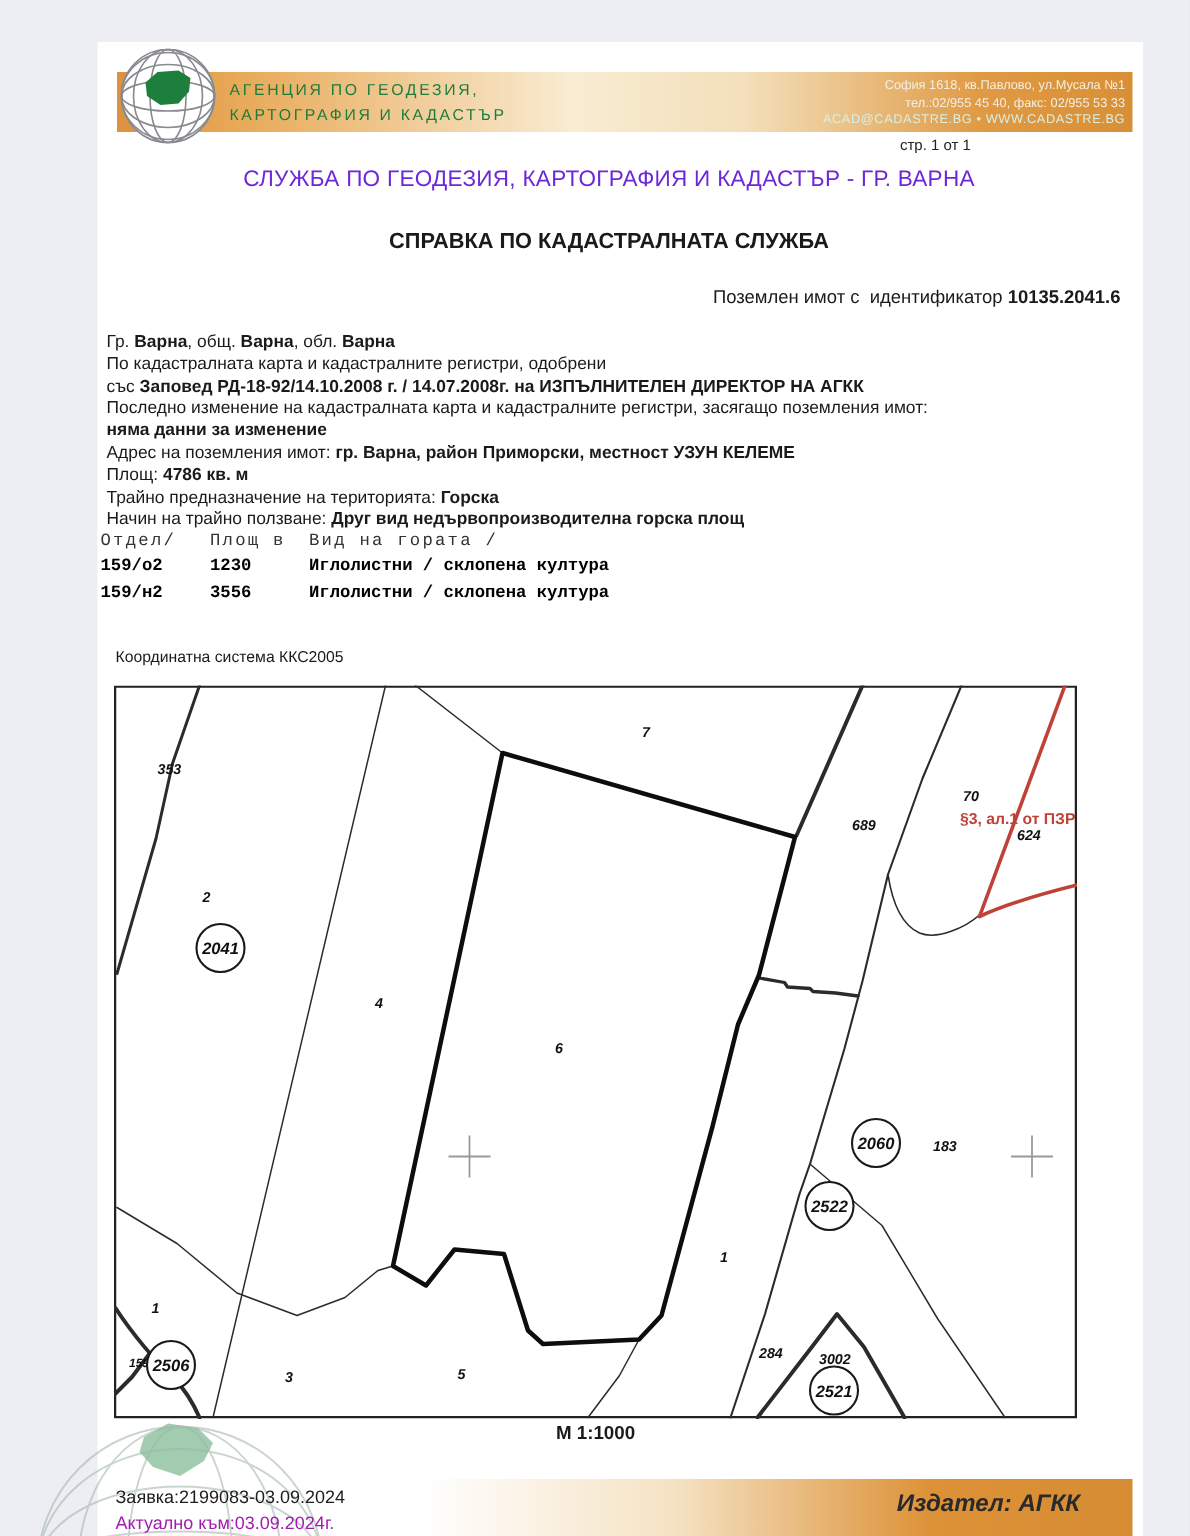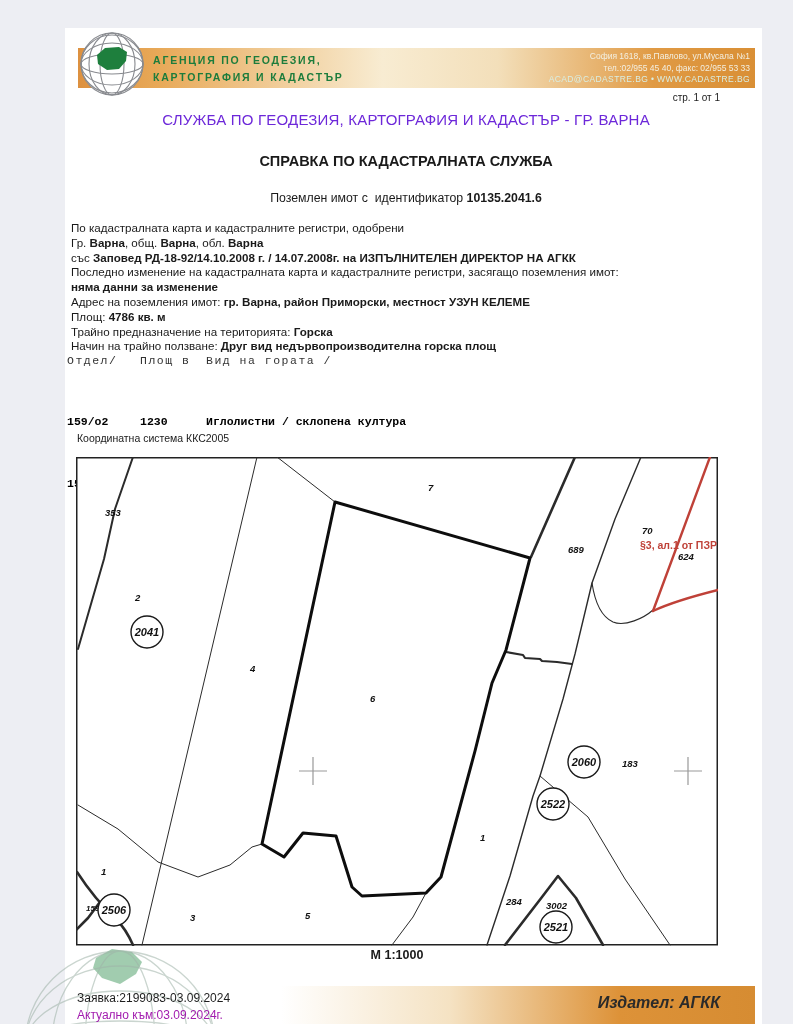--- a/index.html
+++ b/index.html
@@ -2,34 +2,34 @@
 <html><head>
 <meta charset="utf-8">
 <style>
   html,body{margin:0;padding:0;background:#dfe1e8;}
   .page{position:relative;width:793px;height:1024px;background:#edeef3;overflow:hidden;
         font-family:"Liberation Sans",sans-serif;color:#1a1a1a;}
   .abs{position:absolute;}
   .paper{left:65px;top:28px;width:697px;height:996px;background:#ffffff;}
   .band{left:78px;top:48px;width:677px;height:40px;
         background:linear-gradient(90deg,#dd9140 0%,#e8a958 12%,#f8ecd2 45%,#f3dfba 62%,#e09a44 85%,#d98f35 100%);}
-  .agency{left:153px;top:52px;line-height:17px;font-size:10.5px;font-weight:700;
+  .agency{left:153px;top:52px;line-height:17px;font-size:10.5px;font-weight:400;
           letter-spacing:1.8px;color:#1c7c3c;}
   .contact{left:430px;top:51px;width:320px;text-align:right;font-size:8.5px;line-height:11.5px;color:#f3efe1;}
   .contact .web{color:#d9eee3;letter-spacing:.4px;}
-  .pageind{left:600px;top:92px;width:120px;text-align:right;font-size:10px;color:#222;}
+  .pageind{left:600px;top:92px;width:120px;font-size:10px;color:#222;}
   .t1{left:65px;top:111px;width:682px;text-align:center;font-size:15px;letter-spacing:.2px;color:#6d28d9;}
   .t2{left:65px;top:153px;width:682px;text-align:center;font-size:14.5px;font-weight:700;}
-  .idline{left:65px;top:191px;width:682px;text-align:center;font-size:12.3px;white-space:pre;}
+  .idline{left:65px;top:191px;width:682px;text-align:right;font-size:12.3px;white-space:pre;}
   .idline .b{font-weight:700;}
   .info{left:71px;top:221px;width:660px;font-size:11.6px;line-height:14.8px;}
   .info .b{font-weight:700;}
   .ftable{left:67px;top:352px;font-family:"Liberation Mono",monospace;font-size:11.5px;line-height:17.4px;color:#000;}
   .ftable .hdr{color:#333;letter-spacing:1.5px;}
-  .ftable .row{font-weight:700;margin-top:44px;}
+  .ftable .row{font-weight:700;}
   .ftable .c1{display:inline-block;width:73px;}
   .ftable .c2{display:inline-block;width:66px;}
   .coordsys{left:77px;top:432px;font-size:10.5px;}
   .mapwrap{left:76px;top:457px;width:642px;height:489px;}
   .scale{left:76px;top:948px;width:642px;text-align:center;font-size:12.5px;font-weight:700;}
   .neighbors{left:77px;top:966px;font-size:11.8px;}
   .neighbors .b{font-weight:700;}
   .footerbar{left:78px;top:986px;width:677px;height:38px;
         background:linear-gradient(90deg,rgba(221,146,56,0) 0%,rgba(221,146,56,0) 30%,rgba(243,221,184,.85) 55%,#dd9238 80%,#d68c32 100%);}
   .request{left:77px;top:991px;font-size:12px;color:#1d1d1d;}
@@ -74,22 +74,22 @@
     <div class="web">ACAD@CADASTRE.BG • WWW.CADASTRE.BG</div>
   </div>
 
   <div class="abs pageind">стр. 1 от 1</div>
 
   <div class="abs t1">СЛУЖБА ПО ГЕОДЕЗИЯ, КАРТОГРАФИЯ И КАДАСТЪР - ГР. ВАРНА</div>
   <div class="abs t2">СПРАВКА ПО КАДАСТРАЛНАТА СЛУЖБА</div>
   <div class="abs idline"><span>Поземлен имот с  идентификатор </span><span class="b">10135.2041.6</span></div>
 
   <div class="abs info" id="info-block">
+      <div><span>Гр. </span><span class="b">Варна</span><span>, общ. </span><span class="b">Варна</span><span>, обл. </span><span class="b">Варна</span></div>
       <div><span>По кадастралната карта и кадастралните регистри, одобрени</span></div>
-      <div><span>Гр. </span><span class="b">Варна</span><span>, общ. </span><span class="b">Варна</span><span>, обл. </span><span class="b">Варна</span></div>
       <div><span>със </span><span class="b">Заповед РД-18-92/14.10.2008 г. / 14.07.2008г. на ИЗПЪЛНИТЕЛЕН ДИРЕКТОР НА АГКК</span></div>
       <div><span>Последно изменение на кадастралната карта и кадастралните регистри, засягащо поземления имот:</span></div>
       <div><span class="b">няма данни за изменение</span></div>
       <div><span>Адрес на поземления имот: </span><span class="b">гр. Варна, район Приморски, местност УЗУН КЕЛЕМЕ</span></div>
       <div><span>Площ: </span><span class="b">4786 кв. м</span></div>
       <div><span>Трайно предназначение на територията: </span><span class="b">Горска</span></div>
       <div><span>Начин на трайно ползване: </span><span class="b">Друг вид недървопроизводителна горска площ</span></div>
     </div>
 
   <div class="abs ftable" id="forest-table">

